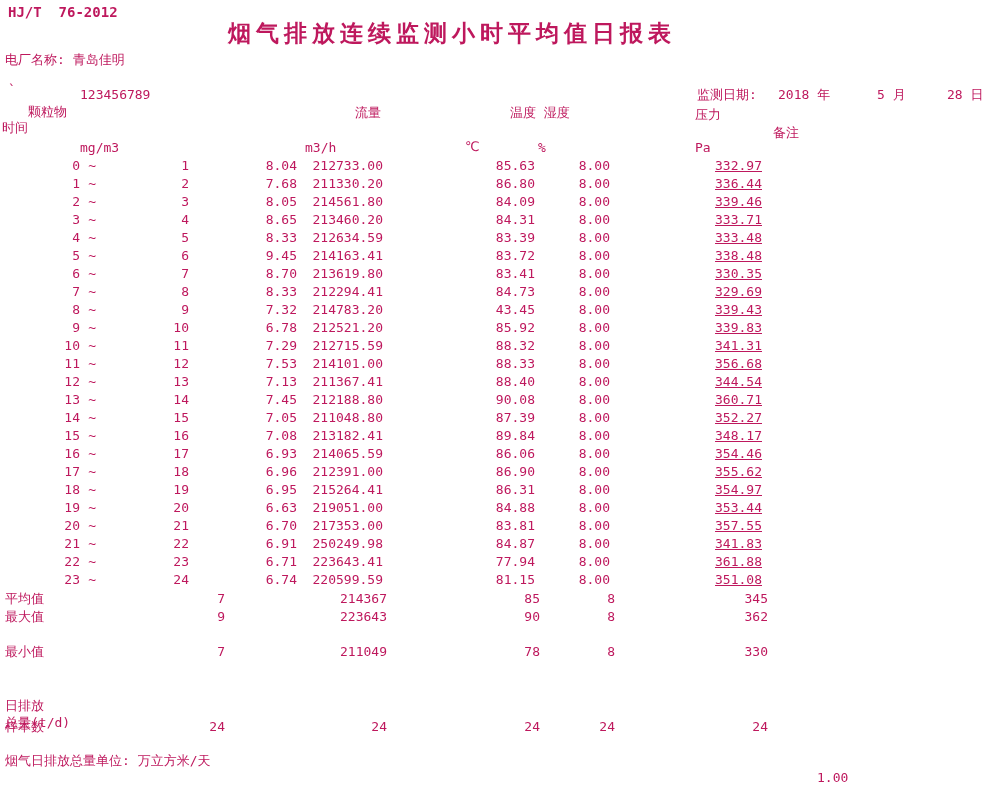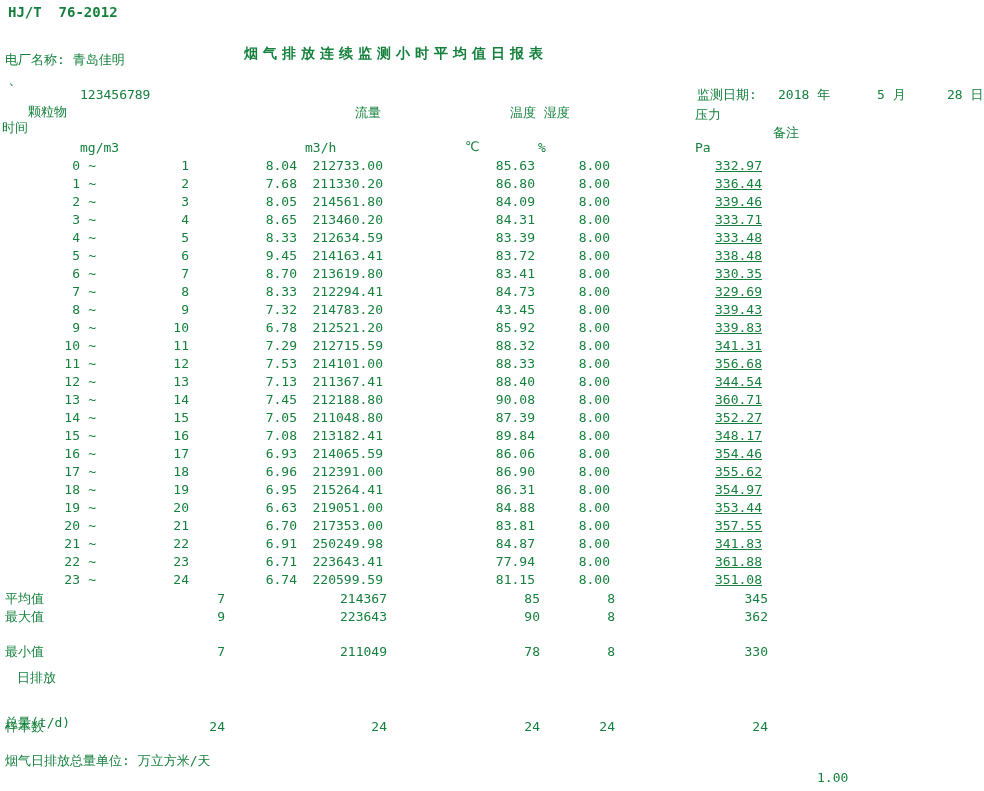--- a/index.html
+++ b/index.html
@@ -1,23 +1,23 @@
 <!DOCTYPE html>
 <html><head>
 <meta charset="utf-8">
 <style>
   html,body{margin:0;padding:0;background:#fff;}
   .page{
-    position:relative;width:984px;height:791px;background:#ffffff;color:#15803d;
+    position:relative;width:984px;height:791px;background:#ffffff;color:#be185d;
     font-family:"DejaVu Sans Mono","DejaVu Sans",monospace;font-size:13px;line-height:1;
     overflow:hidden;
   }
   .abs{position:absolute;white-space:pre;}
   .standard{top:5px;left:8px;font-weight:bold;font-size:14px;}
-  .title{top:22px;left:244px;font-weight:bold;font-size:14px;letter-spacing:5px;margin-top:24px;}
+  .title{top:22px;left:228px;font-weight:bold;font-size:23px;letter-spacing:5px;}
   .plant{top:53px;left:5px;}
   .tick{top:83px;left:8px;}
   .serial{top:88px;left:80px;}
   .date-label{top:88px;left:697px;}
   .date-year{top:88px;left:778px;}
   .date-month{top:88px;left:877px;}
   .date-day{top:88px;left:947px;}
   .h-pm{top:105px;left:28px;}
   .h-flow{top:106px;left:355px;}
   .h-th{top:106px;left:510px;}
@@ -49,21 +49,21 @@
   div.srow:nth-of-type(3){top:645px;}
   div.srow:nth-of-type(4){top:697px;margin-top:23px;}
   .srow .c{position:absolute;top:0;text-align:right;white-space:pre;}
   .s-label{left:5px;width:auto;text-align:left;}
   .s-pm{left:145px;width:80px;}
   .s-flow{left:307px;width:80px;}
   .s-temp{left:460px;width:80px;}
   .s-hum{left:535px;width:80px;}
   .s-pres{left:688px;width:80px;}
 
-  .f-daily1{top:671px;left:5px;margin-left:12px;}
+  .f-daily1{top:699px;left:5px;}
   .f-daily2{top:716px;left:5px;}
   .f-note{top:754px;left:5px;}
   .f-page{top:771px;left:817px;}
 </style>
 </head>
 <body>
 
 <div class="page">
 
   <div class="abs standard">HJ/T  76-2012</div>

